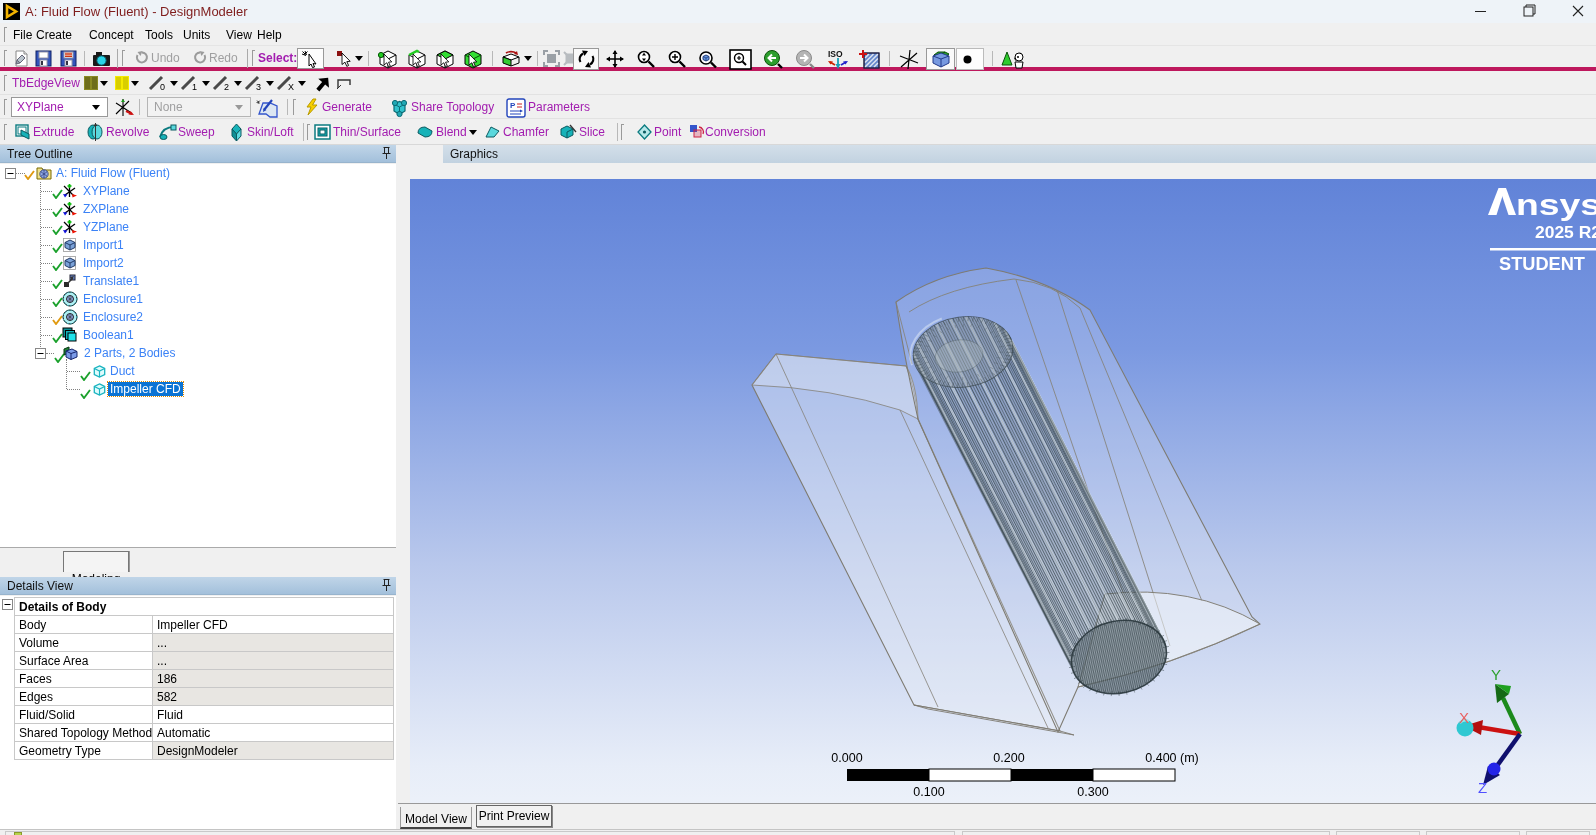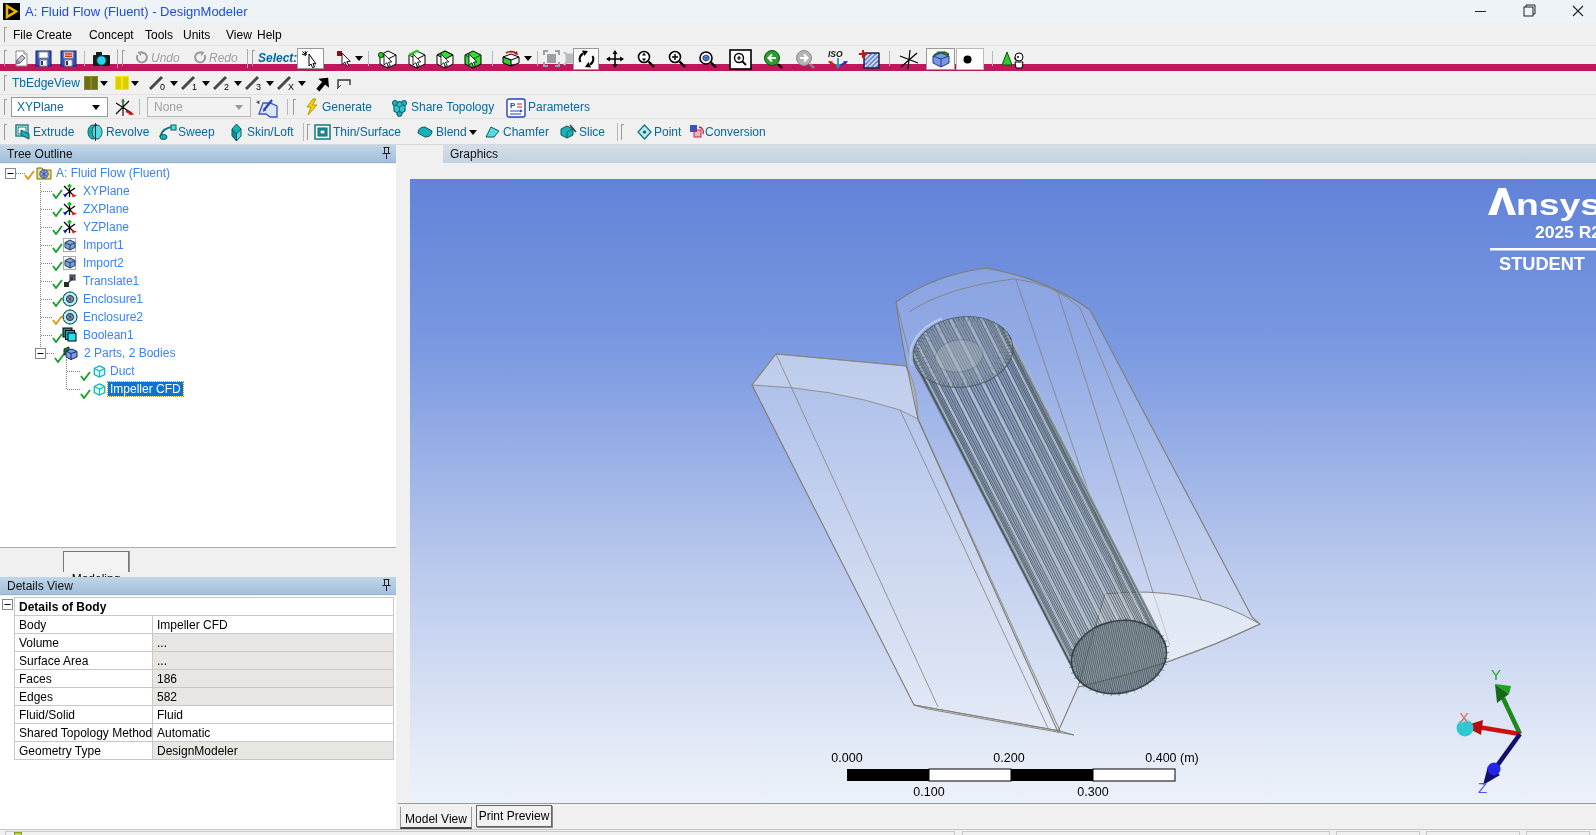--- a/index.html
+++ b/index.html
@@ -1,34 +1,34 @@
 <!DOCTYPE html>
 <html><head>
 <meta charset="utf-8">
 <style>
 * { margin:0; padding:0; box-sizing:border-box; }
 html,body { width:1596px; height:835px; overflow:hidden; }
 body { font-family:"Liberation Sans", sans-serif; font-size:12px; position:relative; background:#f0f0f0; }
 .abs { position:absolute; }
 
 #titlebar { left:0; top:0; width:1596px; height:23px; background:#eef3f8; }
-#titletext { left:25px; top:4px; font-size:13px; color:#1d4ed8; }
+#titletext { left:25px; top:4px; font-size:13px; color:#7f1d1d; }
 .winbtn { top:0; height:23px; width:46px; text-align:center; color:#222; }
 
 #menubar { left:0; top:23px; width:1596px; height:23px; background:#f0f0f0; border-bottom:1px solid #e5e5e5; }
 .menuitem { position:absolute; top:5px; font-size:12px; color:#000; }
 .grip { position:absolute; width:3px; border-left:1px solid #9a9a9a; border-top:1px solid #9a9a9a; }
 
 .tbrow { left:0; width:1596px; background:#f0f0f0; }
-#tb1 { top:46px; height:25px; border-bottom:7px solid #be185d;font-style:italic; }
+#tb1 { top:46px; height:25px; border-bottom:4px solid #be185d; }
 #tb2 { top:71px; height:24px; border-bottom:1px solid #e2e2e2; }
 #tb3 { top:95px; height:24px; border-bottom:1px solid #e2e2e2; }
 #tb4 { top:119px; height:26px; border-bottom:1px solid #d8d8d8; }
 .tbsep { position:absolute; width:1px; background:#b8b8b8; }
-.tblabel { position:absolute; font-size:12px; color:#0369a1; }
+.tblabel { position:absolute; font-size:12px; color:#a21caf; }
 .gray { color:#9f9fa0; }
 .icon { position:absolute; }
 
 #leftpanel { left:0; top:145px; width:397px; height:690px; background:#f0f0f0; }
 #treeheader { left:0; top:145px; width:396px; height:18px; background:linear-gradient(#c0d5e8,#a3c0db); border-bottom:1px solid #98b4cd; }
 #treebody { left:0; top:164px; width:396px; height:384px; background:#fff; border-bottom:1px solid #aaa; }
 #graphheader { left:398px; top:145px; width:1198px; height:18px; background:linear-gradient(#d3dfe9,#c2d2e0);margin-left:45px; }
 .pheadtext { position:absolute; left:7px; top:2px; font-size:12px; color:#111; }
 .pin { position:absolute; top:3px; font-size:12px; color:#111; }
 

